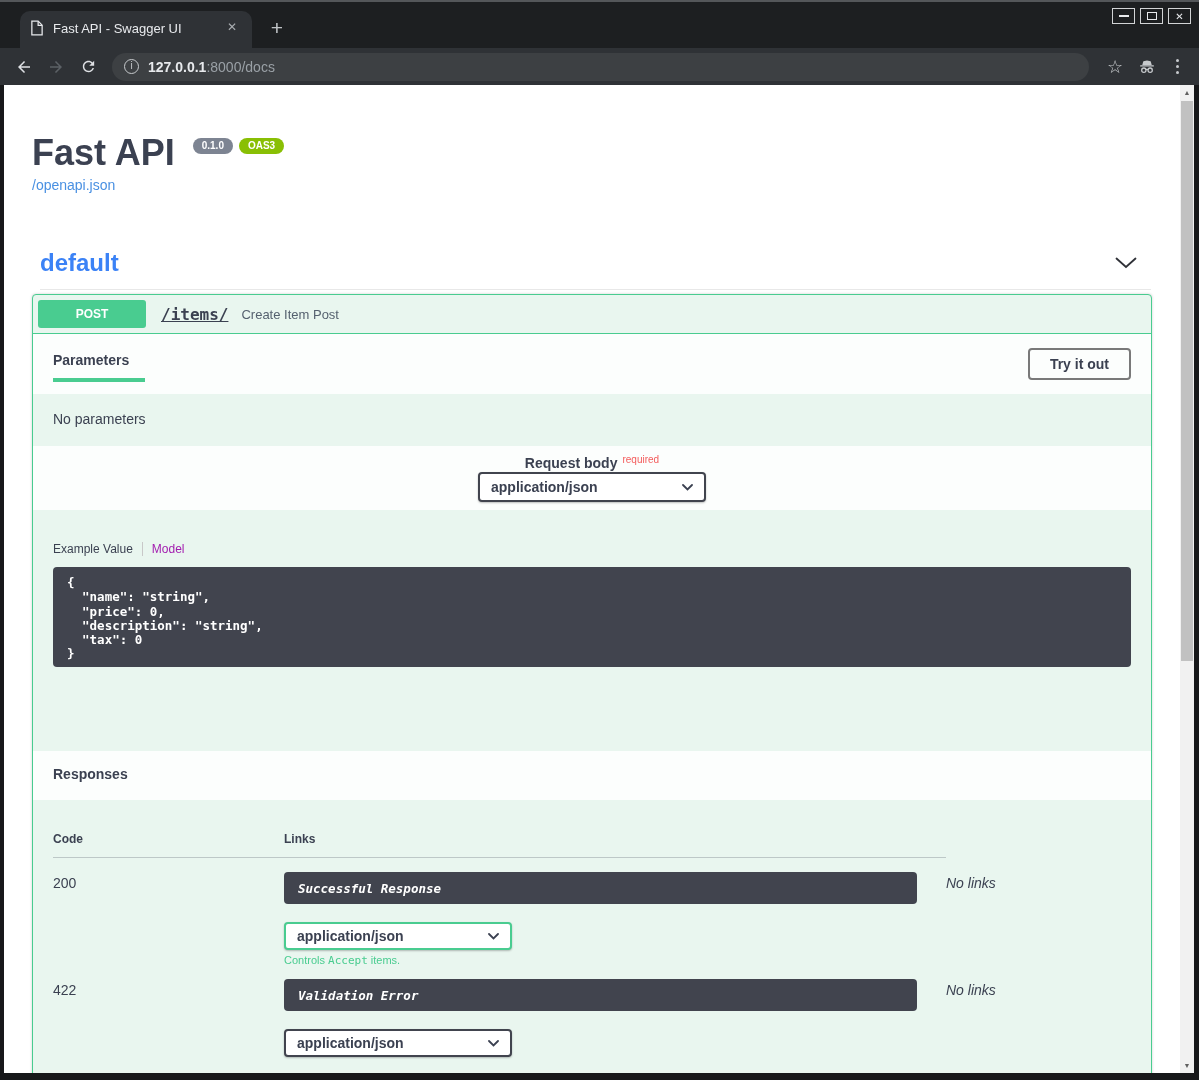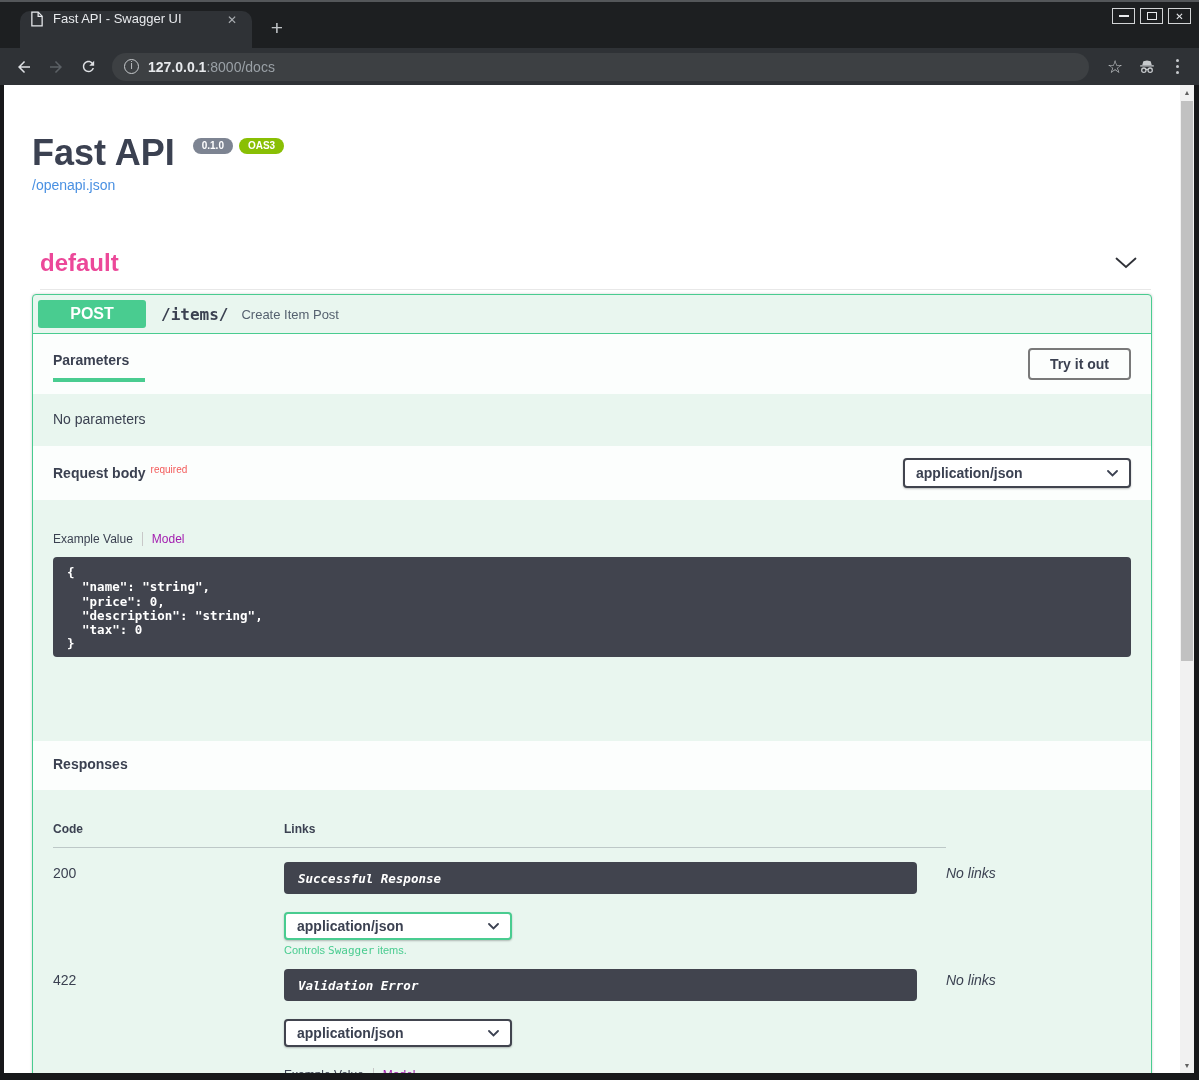--- a/index.html
+++ b/index.html
@@ -12,21 +12,21 @@
   .window { position:relative; width:1199px; height:1080px; background:#17181a; }
 
   
   .titlebar {
     position:absolute; top:0; left:0; right:0; height:48px;
     background:#1d1f21; border-top:2px solid #54575a;
   }
   .tab {
     position:absolute; left:20px; top:9px; width:232px; height:37px;
     background:#2f3236; border-radius:10px 10px 0 0;
-    display:flex; align-items:flex-start; padding:0 10px; gap:9px; cursor:default;
+    display:flex; align-items:flex-end; padding:12px 10px; gap:9px; cursor:default;
   }
   .favicon { display:flex; align-items:center; }
   .tab-title { color:#e8eaed; font-size:13px; flex:1; white-space:nowrap; overflow:hidden; }
   .tab-close { color:#a9adb1; font-size:12px; padding:2px 5px; }
   .newtab {
     position:absolute; left:262px; top:11px; width:30px; height:30px;
     color:#c0c3c6; font-size:21px; font-weight:400;
     display:flex; align-items:center; justify-content:center;
   }
   .win-controls { position:absolute; right:8px; top:6px; display:flex; gap:5px; }
@@ -73,47 +73,47 @@
   .badges { display:flex; gap:6px; margin-top:5px; margin-left:2px; }
   .badge { font-size:10px; font-weight:700; color:#fff; border-radius:20px; padding:3px 9px; line-height:10px; }
   .badge.ver { background:#7d8492; }
   .badge.oas { background:#89bf04; }
   .spec-link { display:inline-block; margin-top:4px; font-size:14px; color:#4990e2; text-decoration:none; }
 
   .tag-header {
     margin:55px 29px 0 36px; display:flex; justify-content:space-between; align-items:center;
     padding:0 14px 12px 0; border-bottom:1px solid #e8e8e8; cursor:pointer;
   }
-  .tag-header h3 { margin:0; font-size:24px; font-weight:700; color:#ec4899; line-height:28px; }
+  .tag-header h3 { margin:0; font-size:24px; font-weight:700; color:#3b82f6; line-height:28px; }
 
   .opblock {
     margin:4px 28px 0; border:1px solid #49cc90; border-radius:4px;
     background:#e9f6ef; box-shadow:0 0 3px rgba(0,0,0,.19);
   }
   .op-summary { display:flex; align-items:center; padding:5px; gap:10px; border-bottom:1px solid #49cc90; cursor:pointer; }
   .method {
-    background:#49cc90; color:#fff; font-weight:700; font-size:16px;
+    background:#49cc90; color:#fff; font-weight:700; font-size:12px;
     border-radius:3px; width:108px; height:28px; text-align:center; line-height:28px;
   }
-  .op-path { font-family:"DejaVu Sans Mono", monospace; font-size:16px; font-weight:700; color:#3b4151; margin-left:5px; }
+  .op-path { font-family:"DejaVu Sans Mono", monospace; font-size:16px; font-weight:700; color:#3b4151; margin-left:5px;text-decoration:underline; }
   .op-desc { font-size:13px; color:#55616f; margin-left:3px; }
 
   .sec-header {
     display:flex; justify-content:space-between; align-items:center;
     background:rgba(255,255,255,.85); padding:8px 20px; min-height:50px;
   }
   .param-tab { position:relative; font-size:14px; font-weight:700; color:#3b4151; padding:10px 0 18px; }
   .param-tab::after { content:""; position:absolute; left:0; bottom:4px; width:92px; height:4px; background:#49cc90; }
   .try-btn {
     padding:6px 20px; border:2px solid #797979; border-radius:4px; background:transparent;
     color:#3b4151; font-weight:600; font-size:14px; font-family:inherit;
   }
   .no-params { padding:17px 20px 19px; font-size:14px; color:#3b4151; }
 
-  .rb-header { min-height:54px; }
+  .rb-header { min-height:54px;flex-direction:column; }
   .rb-title { font-size:14px; font-weight:700; color:#3b4151; }
   .required { font-size:10px; color:#f35c5c; position:relative; top:-5px; margin-left:5px; }
 
   .media-select {
     width:228px; height:30px; background:#fff; border:2px solid #41444e; border-radius:4px;
     display:flex; align-items:center; justify-content:space-between; padding:8px 11px;
     font-size:14px; font-weight:700; color:#3b4151; box-shadow:0 1px 2px rgba(0,0,0,.25); cursor:pointer;
   }
   .media-select.green { border-color:#49cc90; }
   .media-select.small { height:28px; }
@@ -293,21 +293,21 @@
             <div class="resp-code">200</div>
             <div>
               <div class="resp-bar">Successful Response</div>
               <div class="media-wrap">
                 <div class="media-select green small">
                   <span>application/json</span>
                   <svg width="11" height="7" viewBox="0 0 11 7" fill="none" stroke="#3b4151" stroke-width="1.8" stroke-linecap="round">
                       <polyline points="1,1 5.5,5.5 10,1"></polyline>
                     </svg>
                 </div>
-                <div class="accept-note"><span>Controls </span><code>Swagger</code><span> items.</span></div>
+                <div class="accept-note"><span>Controls </span><code>Accept</code><span> items.</span></div>
               </div>
             </div>
             <div class="resp-links">No links</div>
           </div>
 
           <div class="resp-grid resp-row second">
             <div class="resp-code">422</div>
             <div>
               <div class="resp-bar">Validation Error</div>
               <div class="media-wrap">

